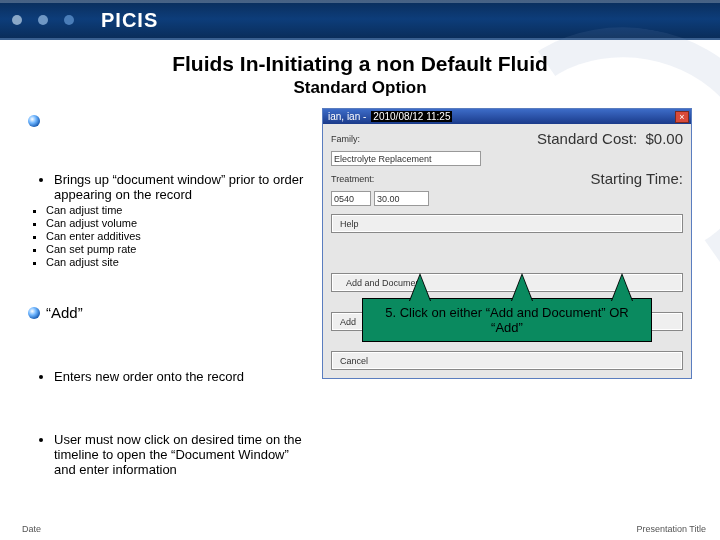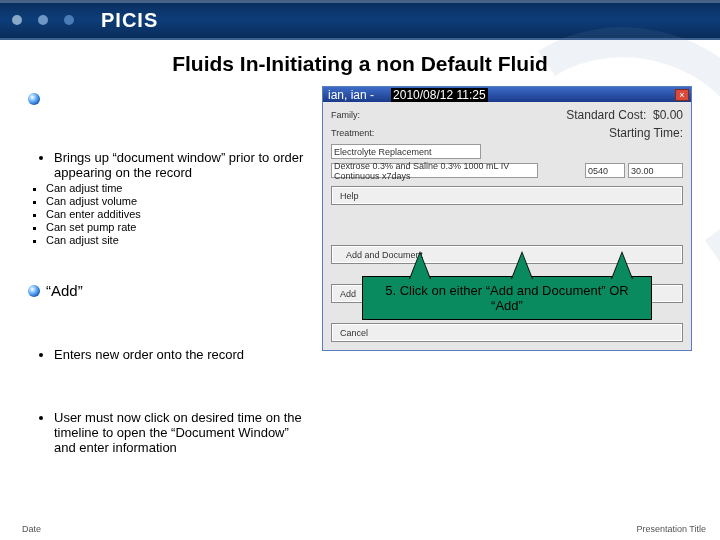--- a/index.html
+++ b/index.html
@@ -30,31 +30,31 @@
   .lvl1 { margin-left:26px; margin-top:2px; font-size:13px; }
   .lvl1 li { list-style:disc; margin-bottom:2px; padding-right:6px;margin-top:48px; }
   .lvl2 { margin-left:18px; margin-top:2px; font-size:11px; }
   .lvl2 li { list-style:square; margin-bottom:1px; }
 
   .sec2 { margin-top:36px; }
 
   
   .dialog { width:370px; background:#e6e6e6; border:1px solid #5a7dbf; font-family:Tahoma,Arial,sans-serif; font-size:9px; color:#333; position:relative; }
   .titlebar { height:15px; background:linear-gradient(#3d6cc8,#1a3a8a); display:flex; align-items:center; justify-content:space-between; padding:0 2px; }
-  .titlebar-left { color:#fff; font-size:12px; padding-left:3px; display:flex; align-items:center; gap:17px;justify-content:space-between; }
+  .titlebar-left { color:#fff; font-size:10px; padding-left:3px; display:flex; align-items:center; gap:5px;justify-content:space-between; }
   .title-x { width:14px; height:12px; background:#d94a3a; border:1px solid #7a2a20; color:#fff; font-size:9px; line-height:10px; text-align:center; }
   .dlg-body { padding:6px 8px 8px 8px; }
   .dlg-row { display:flex; justify-content:space-between; align-items:center; margin-bottom:4px;gap:47px; }
   .dlg-label { font-size:9px; }
   .dlg-input { background:#fff; border:1px solid #999; height:15px; font-size:9px; padding:0 2px; display:flex; align-items:center; }
   .fam-input { width:150px; }
   .trt-input { width:220px; }
   .time-input { width:40px; }
   .spin-input { width:55px; }
-  .dlg-right { text-align:right; font-size:12px; }
+  .dlg-right { text-align:right; font-size:15px; }
   .dlg-btnrow { display:flex; gap:20px; margin-top:8px; justify-content:flex-start;flex-direction:column; }
   .dlg-btn { border:1px solid #888; background:#efefef; height:19px; padding:0 14px; font-size:9px; display:flex; align-items:center; box-shadow:inset 0 0 0 1px #fff; }
   .dlg-btn.small { padding:0 8px; }
 
   
   .callout-wrap { position:absolute; top:190px; left:0; width:370px; }
   .callout { background:#0a8a5f; border:1.5px solid #000; width:290px; margin:0 auto; padding:6px 8px; text-align:center; font-size:13px; color:#000; position:relative; }
   .tri { position:absolute; top:-24px; width:0; height:0; border-left:10px solid transparent; border-right:10px solid transparent; border-bottom:26px solid #0a8a5f; }
   .tri-border { position:absolute; top:-26px; width:0; height:0; border-left:11px solid transparent; border-right:11px solid transparent; border-bottom:28px solid #000; }
   .t1b { left:46px; } .t1 { left:47px; }
@@ -72,20 +72,21 @@
     <span class="dot dot1"></span>
     <span class="dot dot2"></span>
     <span class="dot dot3"></span>
     <span class="logo-text">PICIS</span>
   </div>
 </div>
 <div class="swoosh"></div>
 
 <div class="content">
   <h1>Fluids In-Initiating a non Default Fluid</h1>
+  <h2>Standard Option</h2>
 
   <div class="body-cols">
     <div class="left-col">
 
       <div class="sec-head">
         <span class="glow-bullet"></span>
       </div>
       <ul class="lvl1">
         <li>Brings up “document window” prior to order appearing on the record</li>
       </ul>
@@ -119,32 +120,29 @@
             <span style="background:#000;color:#fff;padding:0 2px">2010/08/12 11:25</span>
           </span>
           <span class="title-x">×</span>
         </div>
         <div class="dlg-body">
           <div class="dlg-row">
             <span class="dlg-label">Family:</span>
             <span class="dlg-right"><span>Standard Cost:</span>&nbsp;&nbsp;<span>$0.00</span></span>
           </div>
           <div class="dlg-row">
-            <span class="dlg-label">Treatment:</span>
-            <span class="dlg-right">Starting Time:</span>
-          </div>
-          <div class="dlg-row">
             <span class="dlg-input fam-input">
                 <span>Electrolyte Replacement</span>
               </span>
           </div>
           <div class="dlg-row">
-            <span class="dlg-input trt-input">
-                <span>Dextrose 0.3% and Saline 0.3% 1000 mL IV Continuous x7days</span>
-              </span>
+            <span class="dlg-label">Treatment:</span>
+            <span class="dlg-right">Starting Time:</span>
+          </div>
+          <div class="dlg-row">
             <span style="display:flex;gap:3px">
               <span class="dlg-input time-input">
                   <span>0540</span>
                 </span>
               <span class="dlg-input spin-input">
                   <span>30.00</span>
                 </span>
             </span>
           </div>
           <div class="dlg-btnrow">

